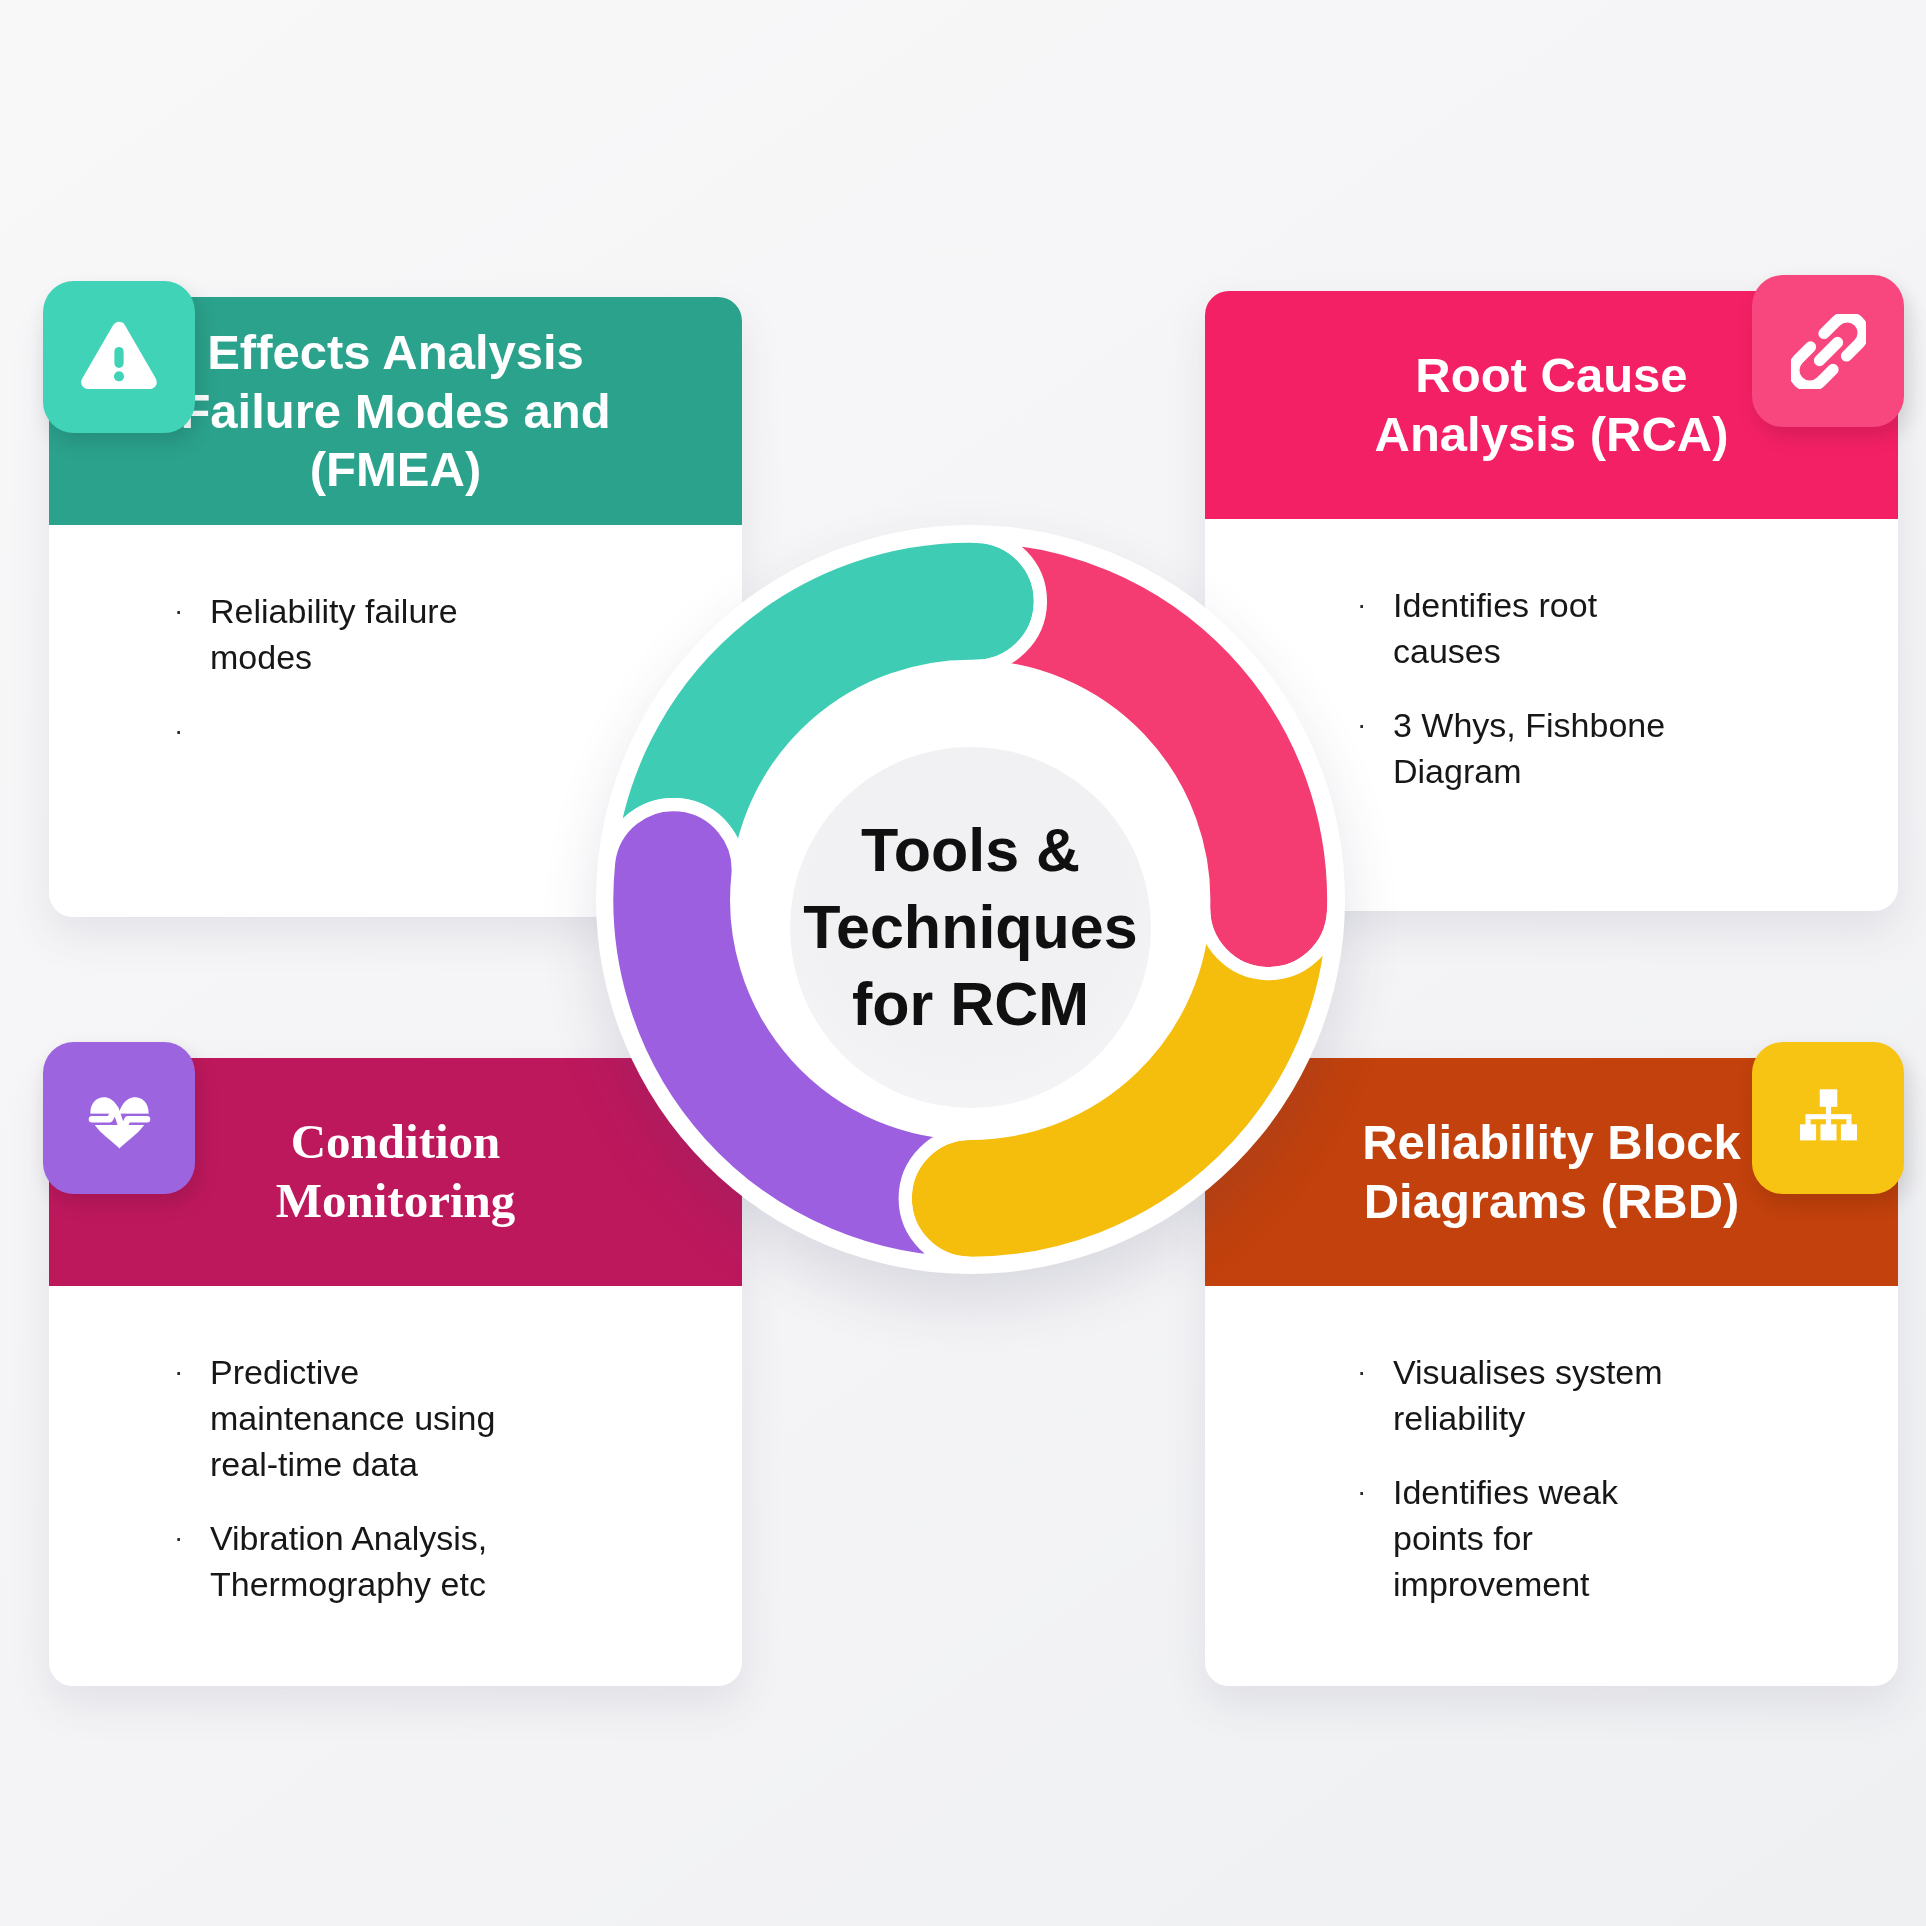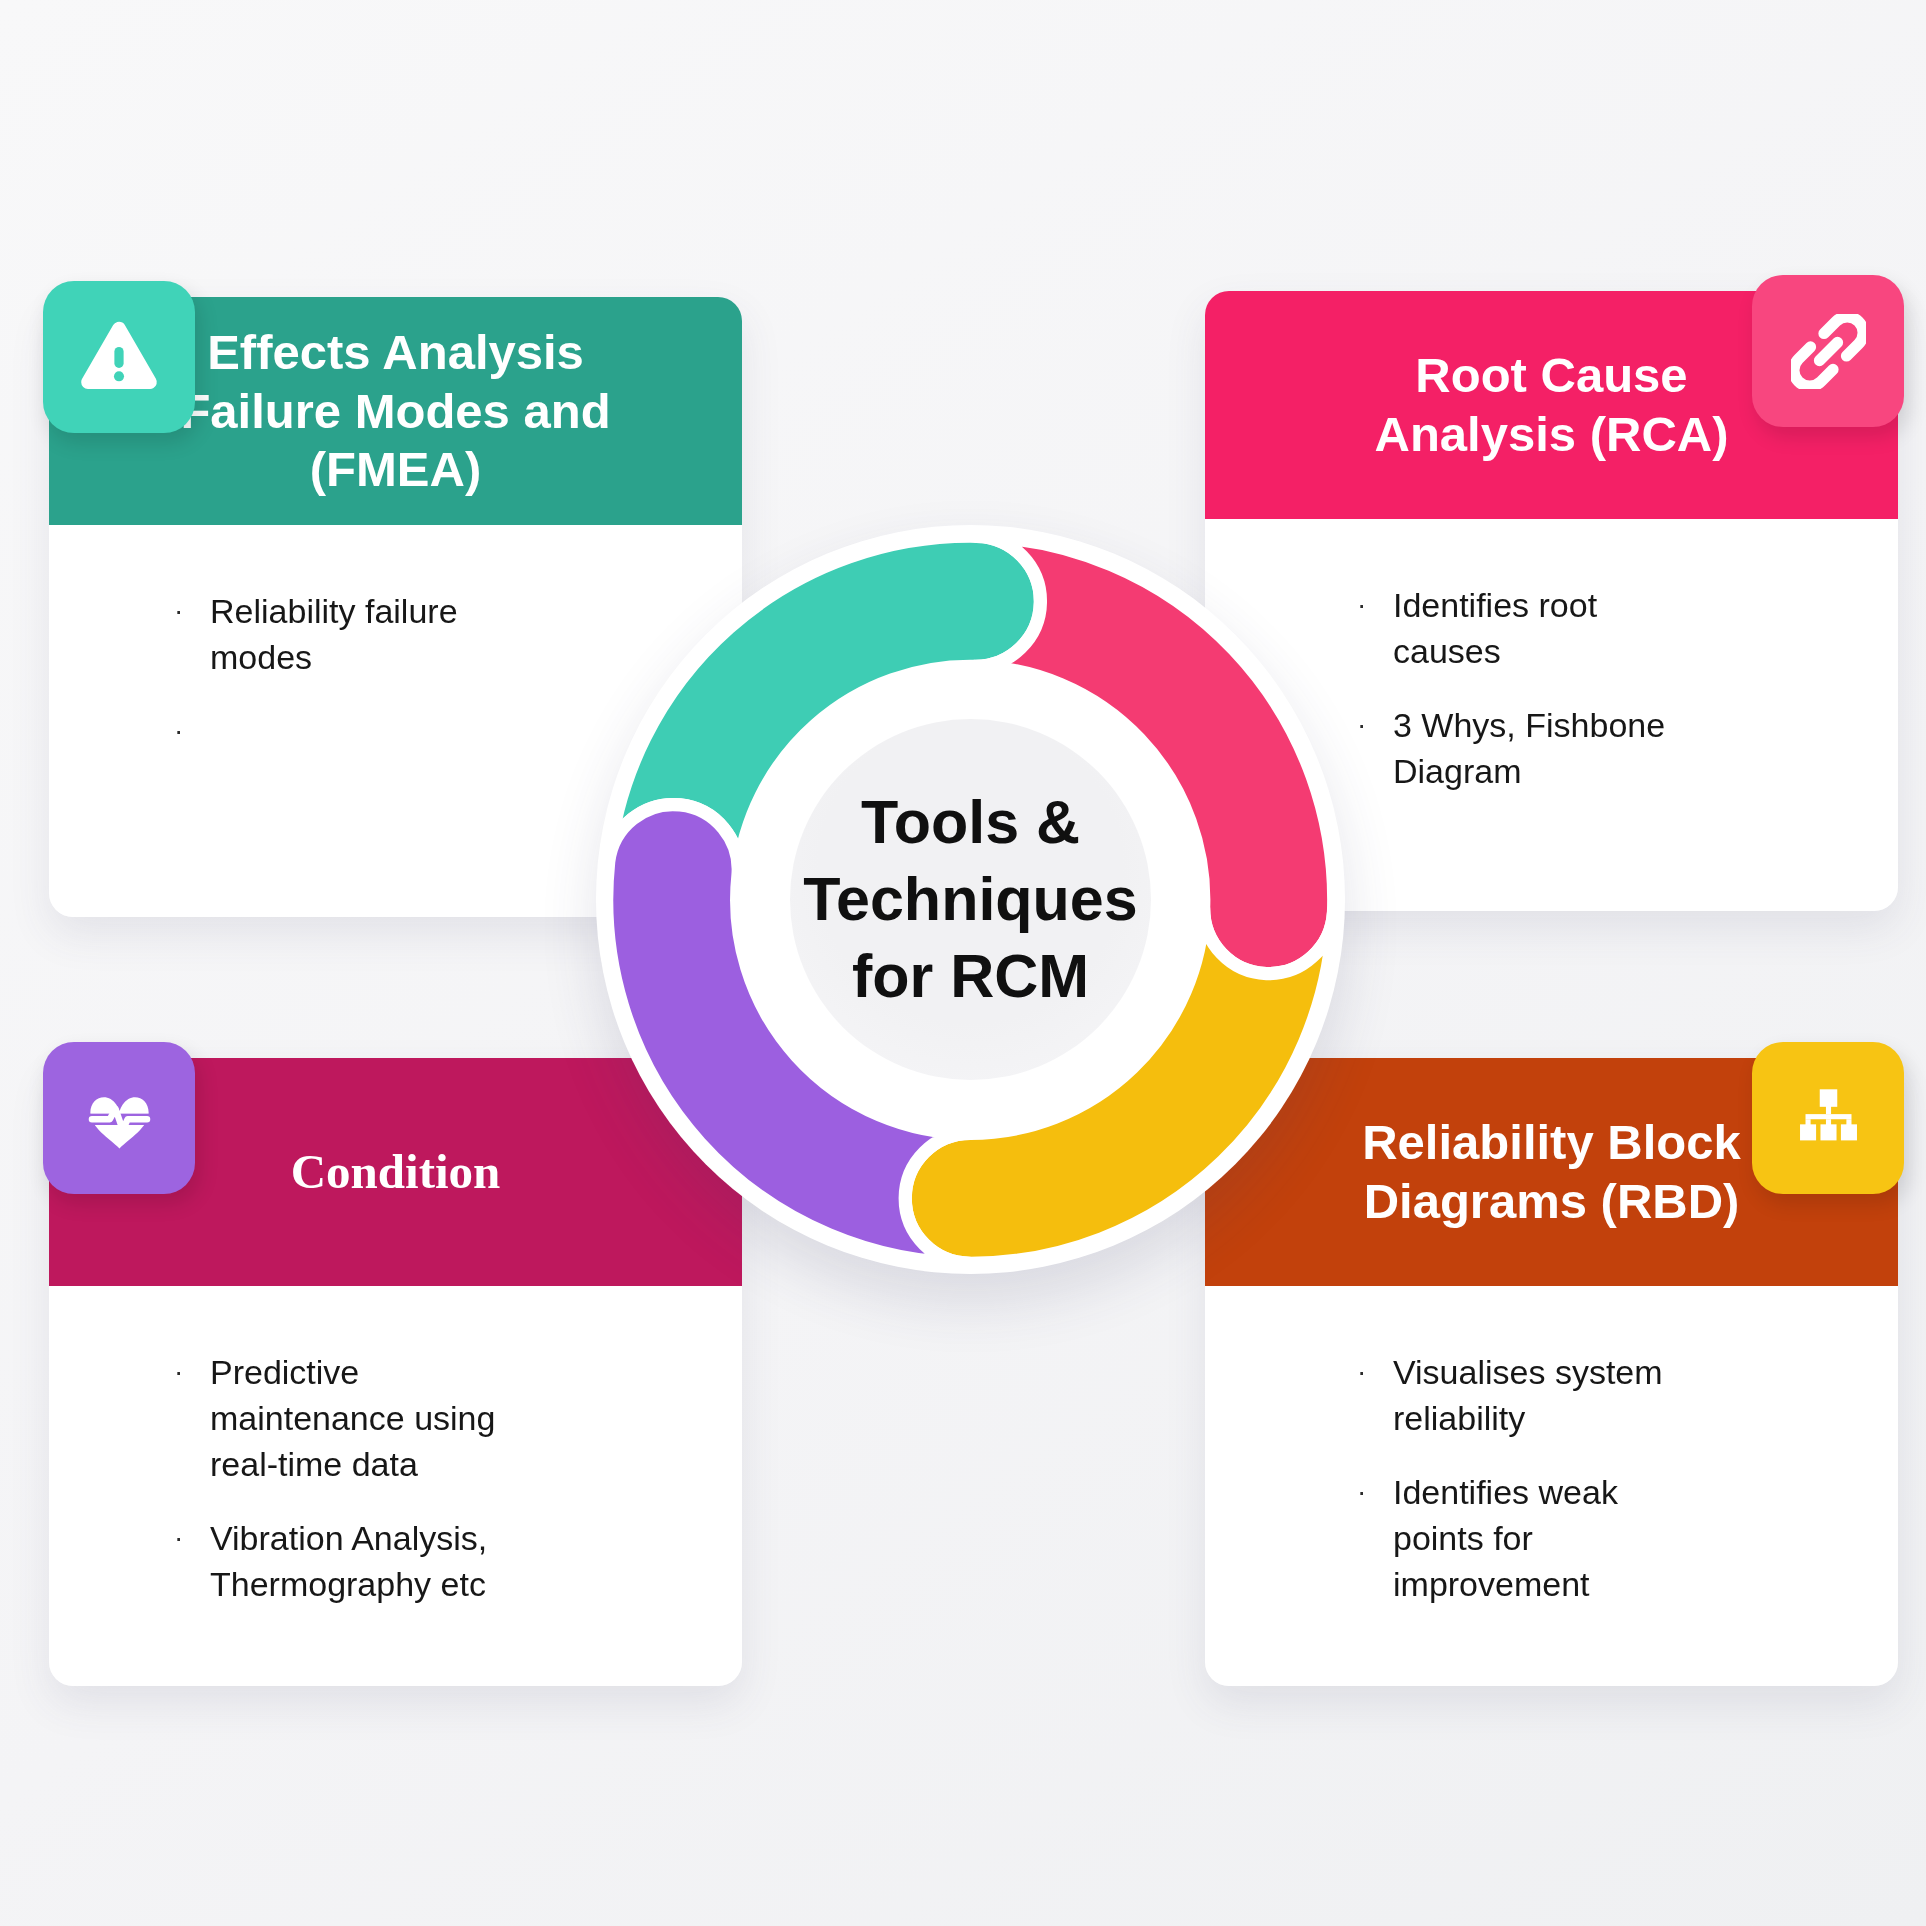--- a/index.html
+++ b/index.html
@@ -45,21 +45,21 @@
   .card.tl .icon-box,.card.bl .icon-box{left:-6px;}
   .card.tr .icon-box,.card.br .icon-box{right:-6px;}
 
   
   .ring-backdrop{
     position:absolute;left:596px;top:525px;width:749px;height:749px;border-radius:50%;
     background:#ffffff;box-shadow:0 27px 57px rgba(60,60,100,.14);
   }
   svg.ring{position:absolute;left:0;top:0;}
   .center-disc{
-    position:absolute;left:790px;top:719px;width:361px;height:361px;border-radius:50%;
+    position:absolute;left:790px;top:747px;width:361px;height:361px;border-radius:50%;
     background:radial-gradient(circle at 50% 42%, #f1f1f3 55%, #f4f4f6 78%, rgba(244,244,246,0) 100%);
     display:flex;align-items:center;justify-content:center;
   }
   .center-title{font-size:61px;font-weight:700;line-height:1.26;color:#101010;text-align:center;}
   .center-title span{display:block;}
 </style>
 </head>
 <body style="background-color: rgb(245, 245, 246);">
 
 <div class="card tl">
@@ -122,20 +122,21 @@
         <span class="bl">Diagram</span>
       </span>
     </div>
   </div>
 </div>
 
 <div class="card bl">
   <div class="card-header" style="background: #be185d; font-family: Liberation Serif, serif;">
     <div class="card-title">
       <span>Condition</span>
+      <span>Monitoring</span>
     </div>
     <div class="icon-box" style="background: rgb(157, 100, 224);">
       <svg width="81" height="81" viewBox="-50 -50 100 100">
         <g transform="translate(0,3)">
           <path d="M 0 34 C -12 22 -36 8 -36 -10 C -36 -26 -22 -33 -11 -27 C -5 -23 -2 -18 0 -12 C 2 -18 5 -23 11 -27 C 22 -33 36 -26 36 -10 C 36 8 12 22 0 34 Z" fill="#ffffff"></path>
           <rect x="-42" y="-9" width="84" height="14" fill="#9D64E0"></rect>
           <path d="M -34 -2 L -12 -2 L -5 -15 L 4 11 L 10 -2 L 34 -2" stroke="#ffffff" stroke-width="8" fill="none" stroke-linejoin="round" stroke-linecap="round"></path>
         </g>
       </svg>
     </div>

